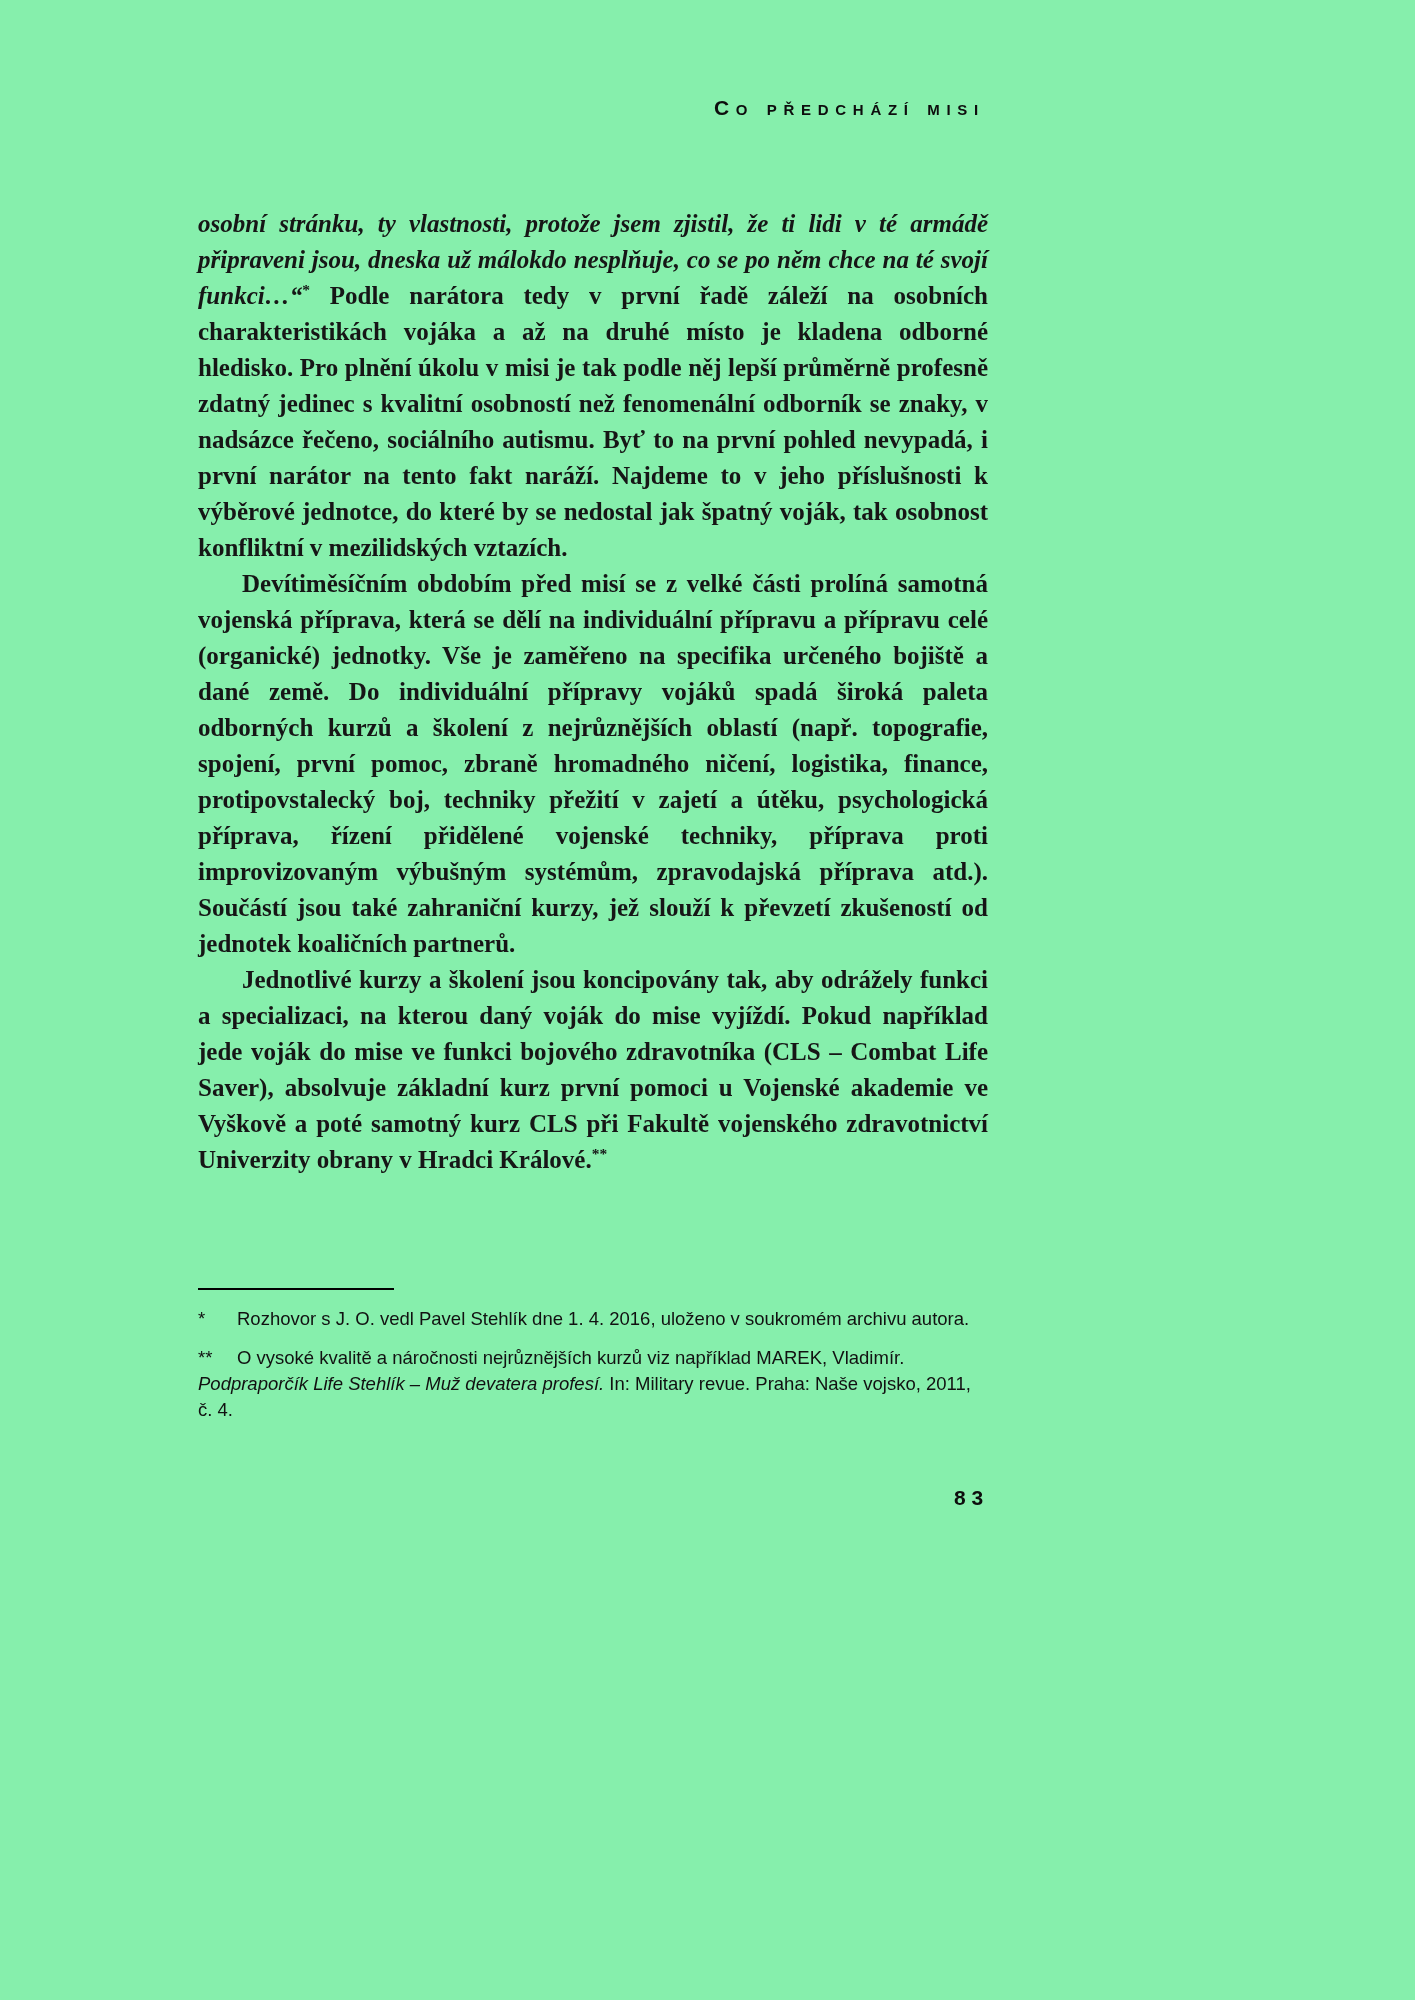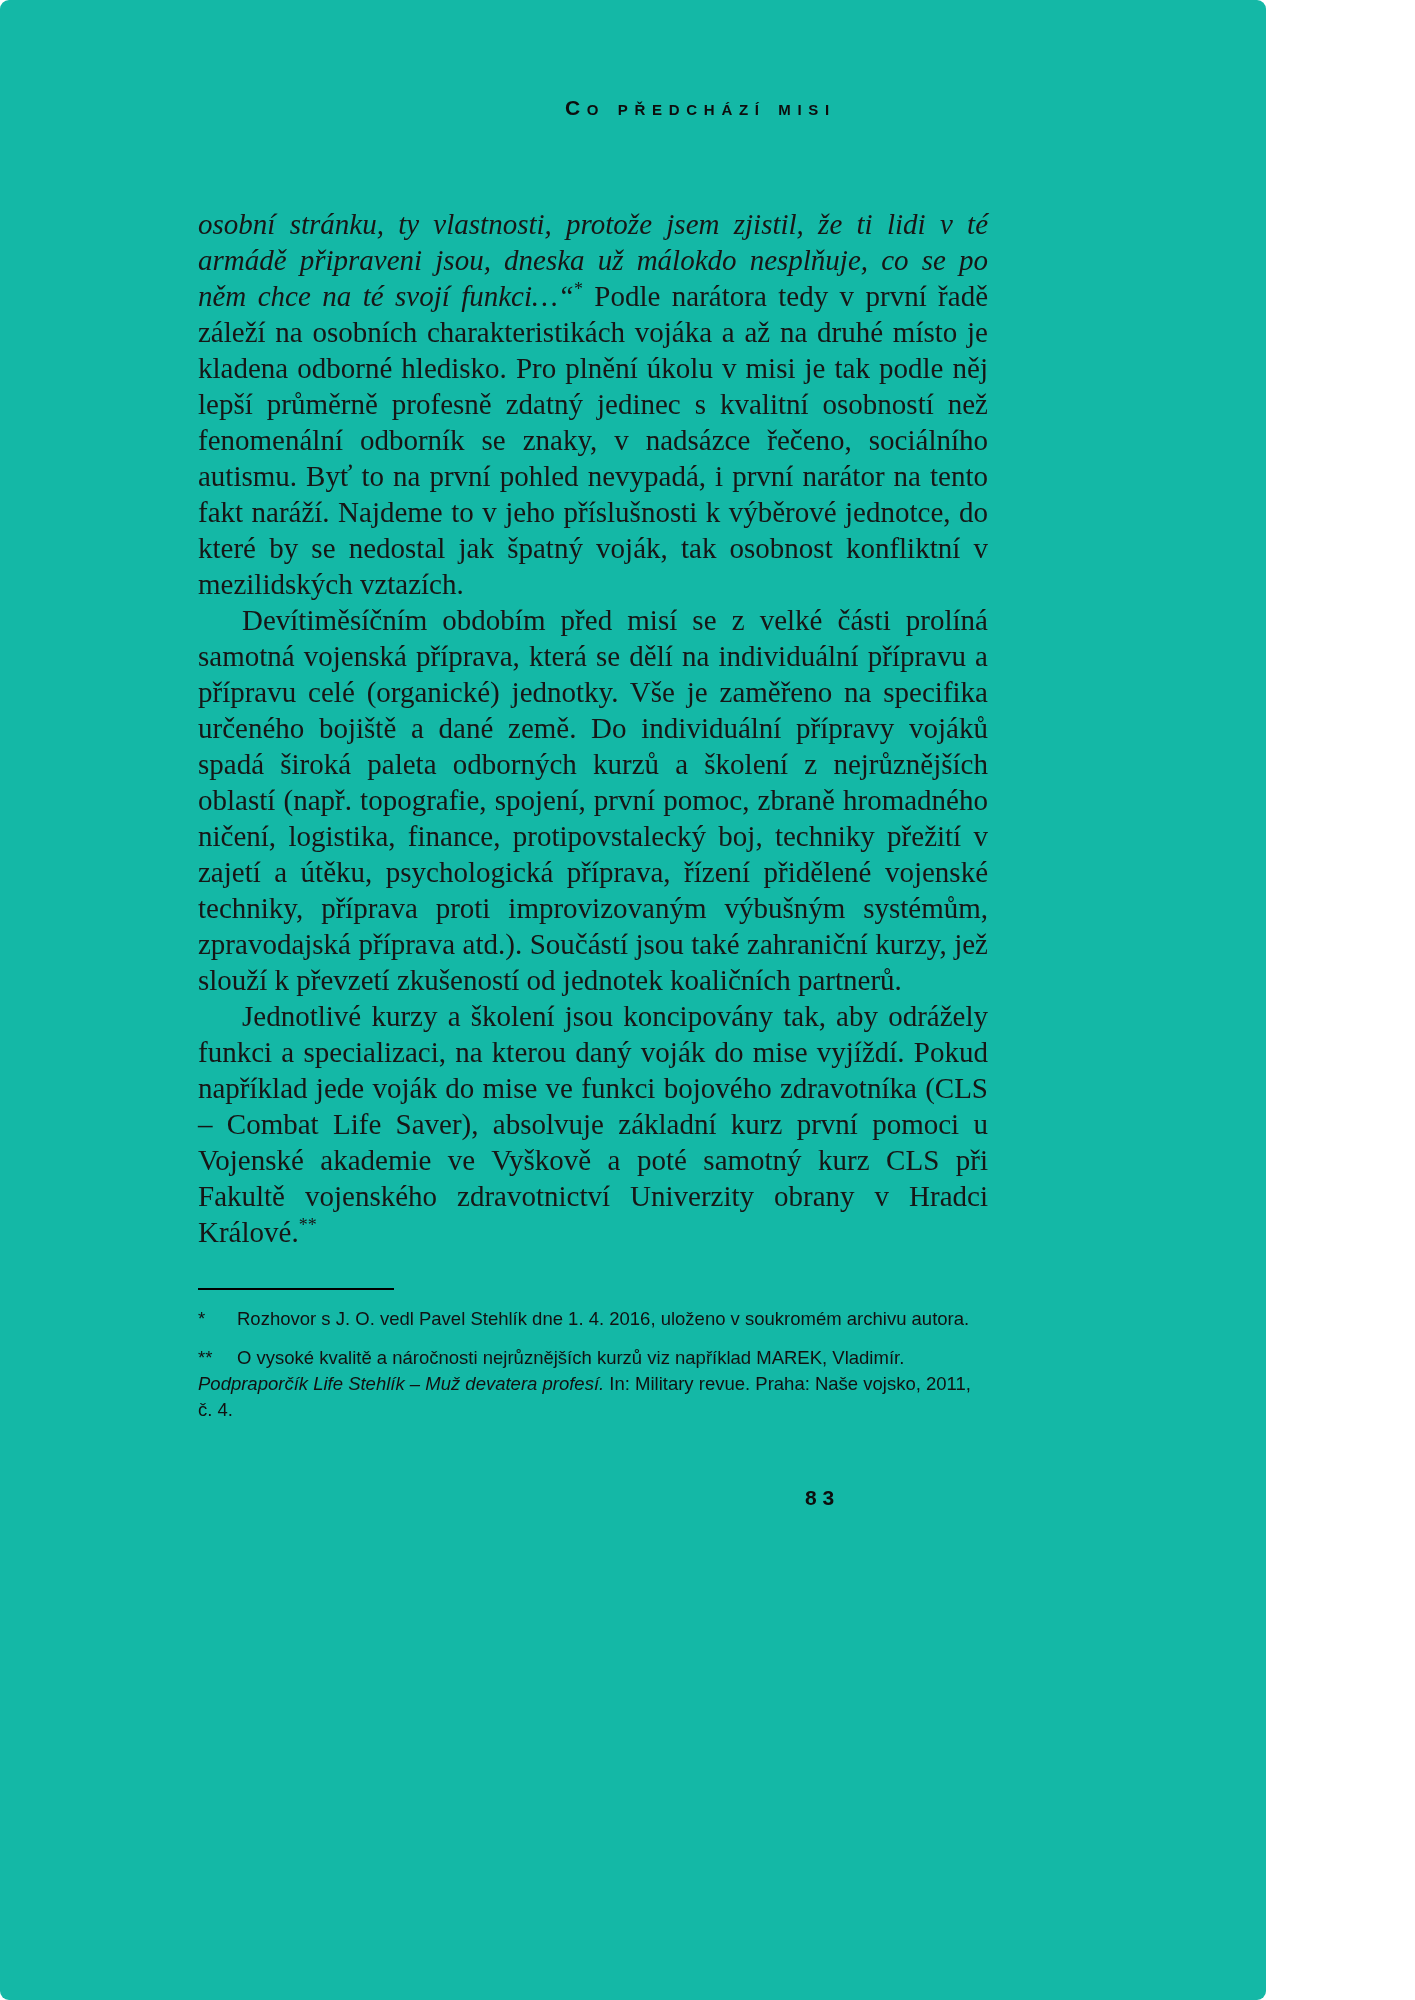--- a/index.html
+++ b/index.html
@@ -2,48 +2,48 @@
 <html lang="cs"><head>
 <meta charset="utf-8">
 <style>
   html, body {
     margin: 0;
     padding: 0;
     background: #ffffff;
   }
   .page {
     position: relative;
-    width: 1266px;
+    width: 1415px;
     height: 2000px;
-    background: #14b8a6;
+    background: #86efac;
     overflow: hidden;
     font-family: "Liberation Serif", serif;
     color: #161616;
-    border-radius: 9px;
   }
   .running-header {
     position: absolute;
     top: 96px;
     right: 430px;
     font-family: "Liberation Sans", sans-serif;
     font-weight: 700;
     font-variant: small-caps;
     letter-spacing: 0.32em;
     font-size: 21px;
     color: #0d0d0d;
     white-space: nowrap;
   }
   .body-text {
     position: absolute;
     left: 198px;
     top: 206px;
     width: 790px;
-    font-size: 29px;
+    font-size: 25px;
     line-height: 36px;
     text-align: justify;
+    font-weight: bold;
   }
   .body-text p {
     margin: 0;
     padding: 0;
   }
   .body-text p.indent {
     text-indent: 44px;
   }
   .it {
     font-style: italic;

